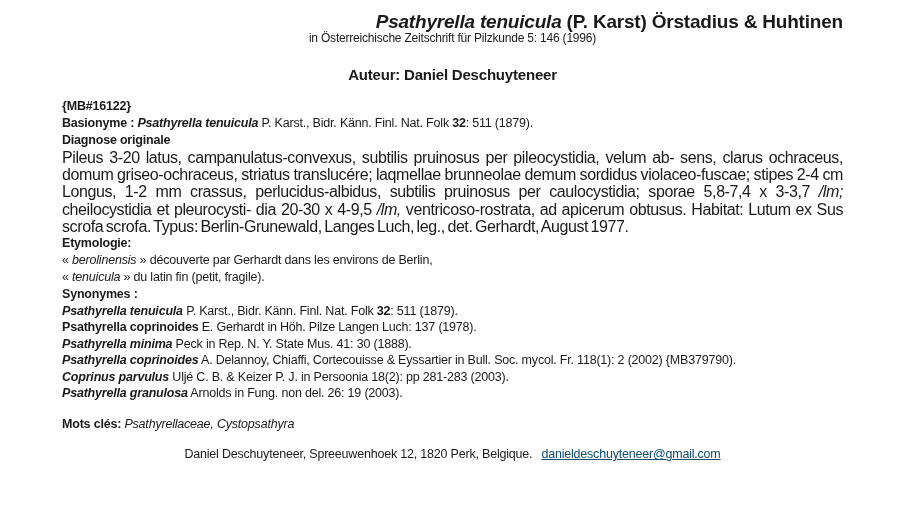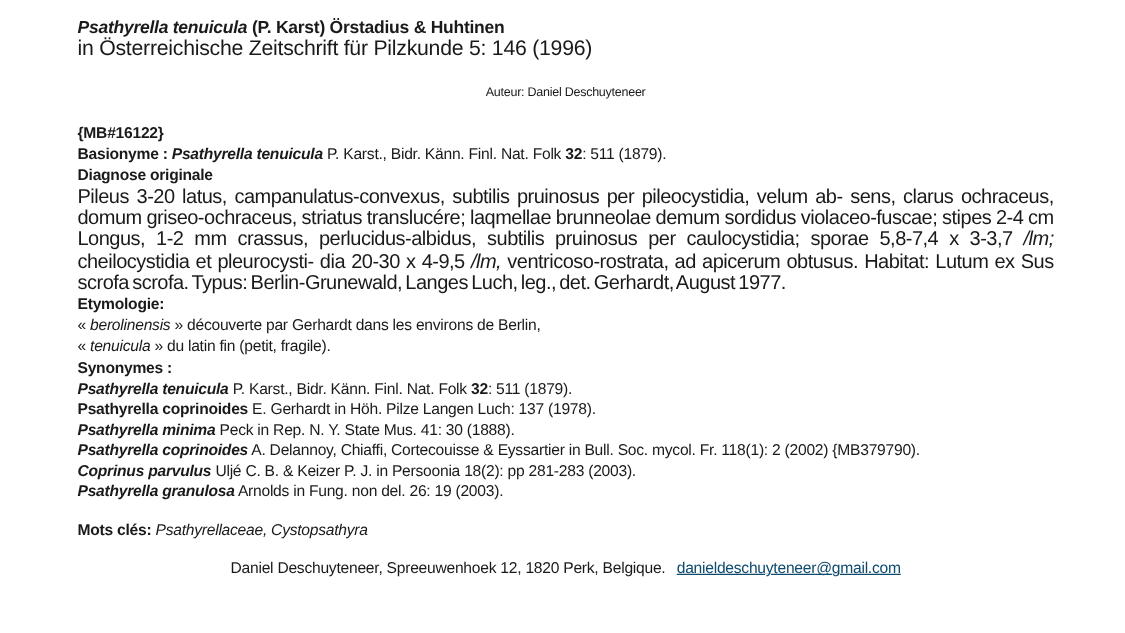--- a/index.html
+++ b/index.html
@@ -1,23 +1,23 @@
 <!DOCTYPE html>
 <html><head>
 <meta charset="utf-8">
 <style>
   html,body{margin:0;padding:0;background:#ffffff;}
   body{width:900px;height:506px;overflow:hidden;font-family:"Liberation Sans",sans-serif;color:#1a1a1a;}
   .page{box-sizing:border-box;width:900px;height:506px;padding:12px 57px 0 62px;font-size:12.5px;line-height:17px;letter-spacing:-0.2px;overflow:hidden;}
   .b{font-weight:bold;}
   .i{font-style:italic;}
   .bi{font-weight:bold;font-style:italic;}
-  .title{text-align:left;font-size:14px;font-weight:bold;line-height:19px;}
-  .subtitle{text-align:left;font-size:17px;line-height:15px;}
-  .author{text-align:center;font-weight:normal;font-size:10px;margin-top:20px;line-height:17px;}
+  .title{text-align:right;font-size:19px;font-weight:bold;line-height:19px;}
+  .subtitle{text-align:center;font-size:12px;line-height:15px;}
+  .author{text-align:center;font-weight:bold;font-size:15px;margin-top:20px;line-height:17px;}
   .mb{font-weight:bold;margin-top:15px;}
   .section-heading{font-weight:bold;}
   .diagnose-para{text-align:justify;font-size:16px;letter-spacing:-0.4px;word-spacing:-1.5px;line-height:17.2px;}
   .etym-line{line-height:17px;}
   .syn-line{line-height:16.4px;}
   .syn-name{}
   .keywords{margin-top:15px;}
   .footer{margin-top:13px;text-align:center;line-height:17px;}
   .footer a{color:#0c4a6e;text-decoration:underline;margin-left:9px;letter-spacing:-0.2px;}
 </style>

